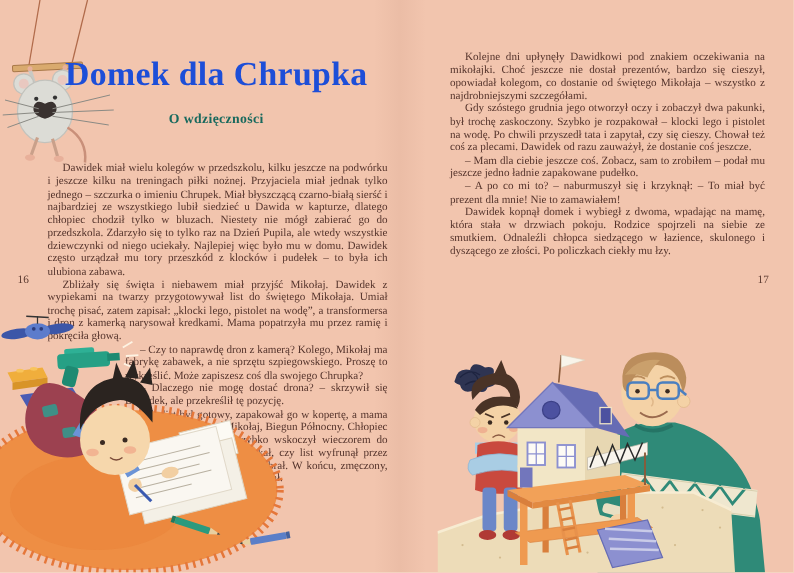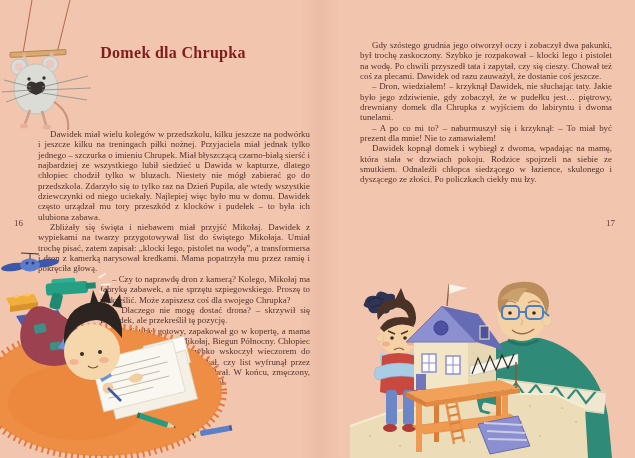--- a/index.html
+++ b/index.html
@@ -5,21 +5,21 @@
   html,body{margin:0;padding:0;}
   .spread{
     position:relative;width:635px;height:458px;overflow:hidden;
     background:#f2c5ae;
     font-family:"Liberation Serif", serif;
     color:#54332b;
   }
   .gutter{position:absolute;left:299px;top:0;width:42px;height:100%;
     background:linear-gradient(90deg, rgba(0,0,0,0) 0%, rgba(140,80,60,0.07) 50%, rgba(0,0,0,0) 100%);}
   .title{position:absolute;left:36px;top:44px;width:274px;text-align:center;
-    font-size:16px;font-weight:bold;color:#7f1d1d;letter-spacing:.3px;}
+    font-size:27px;font-weight:bold;color:#1d4ed8;letter-spacing:.3px;}
   .subtitle{position:absolute;left:36px;top:89px;width:274px;text-align:center;
     font-size:11px;font-weight:bold;color:#18695d;letter-spacing:.3px;}
   .body-col p{margin:0;text-align:justify;text-indent:12px;font-size:8.9px;line-height:10.35px;}
   .left-col{position:absolute;left:38px;top:129px;width:272px;}
   .wrapped{margin-left:62px;width:210px;}
   .right-col{position:absolute;left:360px;top:40px;width:252px;}
   .pageno{position:absolute;font-size:9px;color:#5a392f;}
   .pageno-left{left:14px;top:218px;}
   .pageno-right{left:606px;top:218px;}
   .illo{position:absolute;}
@@ -57,20 +57,21 @@
       <line x1="29" y1="87" x2="2" y2="80"></line>
         <line x1="29" y1="90" x2="0" y2="92"></line>
         <line x1="29" y1="93" x2="4" y2="102"></line>
       <line x1="40" y1="87" x2="86" y2="76"></line>
         <line x1="40" y1="90" x2="89" y2="88"></line>
         <line x1="40" y1="93" x2="85" y2="100"></line>
     </g>
   </svg>
 
   <div class="title">Domek dla Chrupka</div>
+  <div class="subtitle">O wdzięczności</div>
   <div class="pageno pageno-left">16</div>
 
   <div class="left-col body-col">
     <p>Dawidek miał wielu kolegów w przedszkolu, kilku jeszcze na podwórku i jeszcze kilku na treningach piłki nożnej. Przyjaciela miał jednak tylko jednego – szczurka o imieniu Chrupek. Miał błyszczącą czarno-białą sierść i najbardziej ze wszystkiego lubił siedzieć u Dawida w kapturze, dlatego chłopiec chodził tylko w bluzach. Niestety nie mógł zabierać go do przedszkola. Zdarzyło się to tylko raz na Dzień Pupila, ale wtedy wszystkie dziewczynki od niego uciekały. Najlepiej więc było mu w domu. Dawidek często urządzał mu tory przeszkód z klocków i pudełek – to była ich ulubiona zabawa.</p>
     <p>Zbliżały się święta i niebawem miał przyjść Mikołaj. Dawidek z wypiekami na twarzy przygotowywał list do świętego Mikołaja. Umiał trochę pisać, zatem zapisał: „klocki lego, pistolet na wodę”, a transformersa i dron z kamerką narysował kredkami. Mama popatrzyła mu przez ramię i pokręciła głową.</p>
     <div class="wrapped">
       <p>– Czy to naprawdę dron z kamerą? Kolego, Mikołaj ma fabrykę zabawek, a nie sprzętu szpiegowskiego. Proszę to wykreślić. Może zapiszesz coś dla swojego Chrupka?</p>
       <p>– Dlaczego nie mogę dostać drona? – skrzywił się Dawidek, ale przekreślił tę pozycję.</p>
       <p>Gdy list był gotowy, zapakował go w kopertę, a mama zaadresowała: Święty Mikołaj, Biegun Północny. Chłopiec położył go na oknie i szybko wskoczył wieczorem do łóżka. Co chwilę jednak zerkał, czy list wyfrunął przez okno, czy może jakiś elf go zabrał. W końcu, zmęczony, opadł miękko na poduszkę i zasnął.</p>
     </div>
@@ -151,22 +152,23 @@
     <g transform="rotate(-10 215 180)">
       <polygon points="200,178 191,180.7 200,183.5" fill="#e8cfa0"></polygon>
       <polygon points="193.5,179.8 191,180.7 193.5,181.7" fill="#3a3a3a"></polygon>
       <rect x="200" y="178" width="29" height="5.5" rx="1" fill="#5b7fc8"></rect>
       <rect x="229" y="178" width="3" height="5.5" fill="#44619e"></rect>
     </g>
   </svg>
 
   <div class="pageno pageno-right">17</div>
   <div class="right-col body-col">
+    <p>Kolejne dni upłynęły Dawidkowi pod znakiem oczekiwania na mikołajki. Choć jeszcze nie dostał prezentów, bardzo się cieszył, opowiadał kolegom, co dostanie od świętego Mikołaja – wszystko z najdrobniejszymi szczegółami.</p>
     <p>Gdy szóstego grudnia jego otworzył oczy i zobaczył dwa pakunki, był trochę zaskoczony. Szybko je rozpakował – klocki lego i pistolet na wodę. Po chwili przyszedł tata i zapytał, czy się cieszy. Chował też coś za plecami. Dawidek od razu zauważył, że dostanie coś jeszcze.</p>
-    <p>– Dron, wiedziałem! – krzyknął Dawidek, nie słuchając taty. Jakie było jego zdziwienie, gdy zobaczył, że w pudełku jest… piętrowy, drewniany domek dla Chrupka z wyjściem do labiryntu i dwoma tunelami.</p>
+    <p>– Mam dla ciebie jeszcze coś. Zobacz, sam to zrobiłem – podał mu jeszcze jedno ładnie zapakowane pudełko.</p>
     <p>– A po co mi to? – naburmuszył się i krzyknął: – To miał być prezent dla mnie! Nie to zamawiałem!</p>
     <p>Dawidek kopnął domek i wybiegł z dwoma, wpadając na mamę, która stała w drzwiach pokoju. Rodzice spojrzeli na siebie ze smutkiem. Odnaleźli chłopca siedzącego w łazience, skulonego i dyszącego ze złości. Po policzkach ciekły mu łzy.</p>
   </div>
 
   <svg class="illo illo-gift" width="285" height="182" viewBox="0 0 285 182">
     <g>
       <path d="M138,76 Q150,64 170,62 L190,62 Q215,68 232,86 Q252,106 258,140 L262,182 L128,182 L130,120 Q130,92 138,76 z" fill="#2f8a78"></path>
       <polygon points="132,100 256,116 254,138 130,122" fill="#efe7cf"></polygon>
       <polyline points="136,118 146,105 156,119 166,107 176,121 186,109 196,123 206,111 216,125 226,113 236,127 246,115" fill="none" stroke="#2f8a78" stroke-width="2.2"></polyline>
       <line x1="132" y1="101" x2="256" y2="117" stroke="#d8cfae" stroke-width="1"></line>

